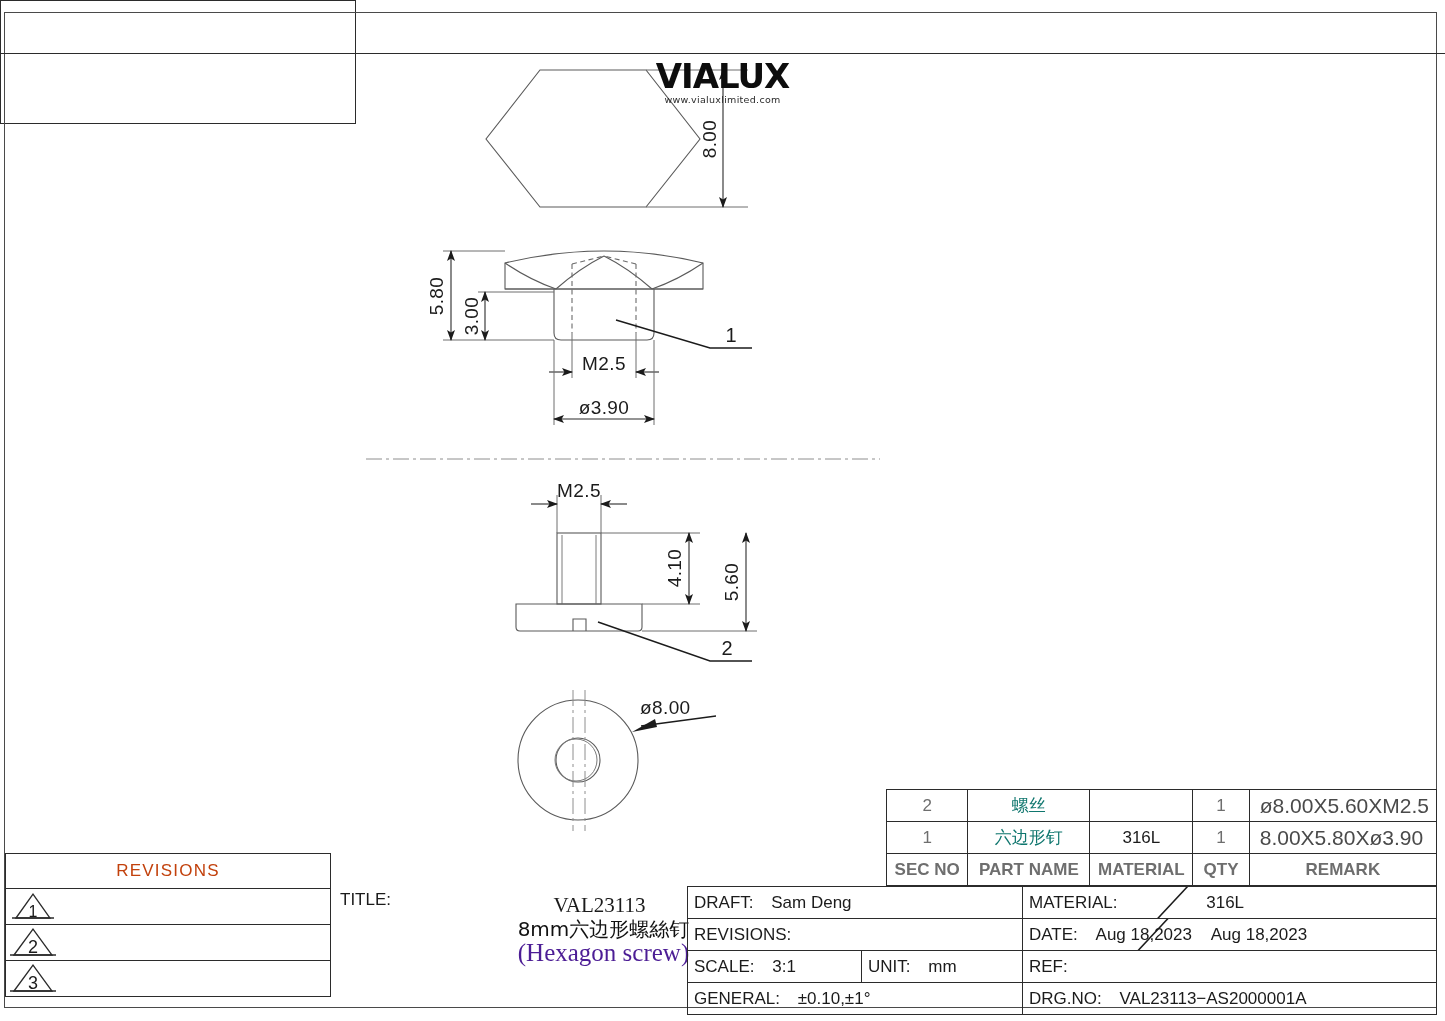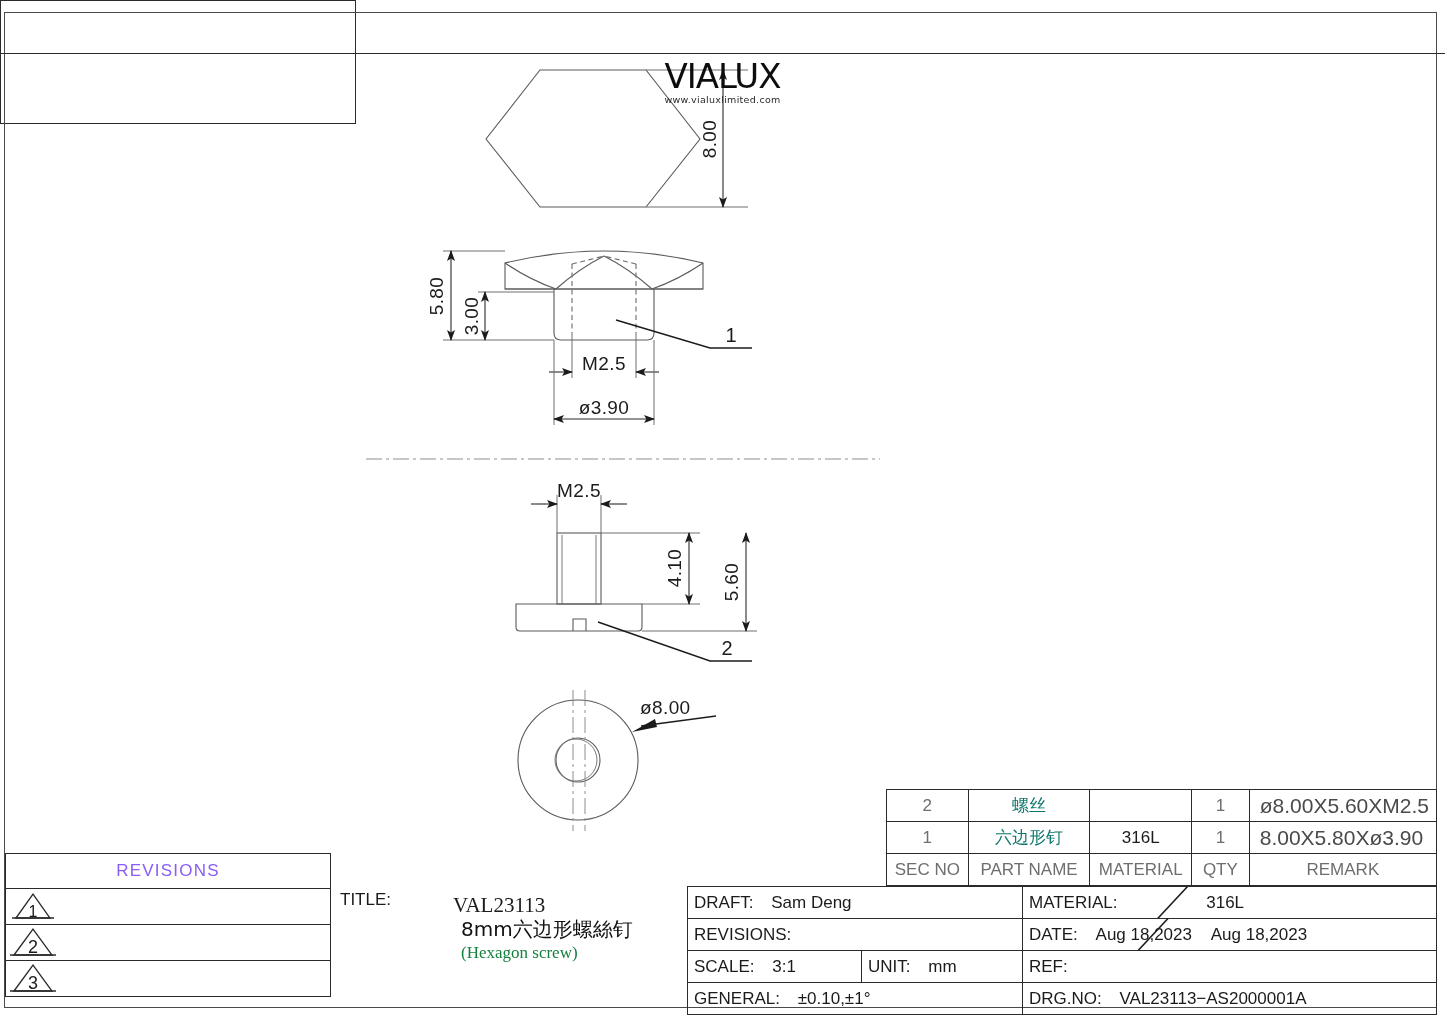--- a/index.html
+++ b/index.html
@@ -75,21 +75,21 @@
     color: #1b1b1b;
     white-space: nowrap;
     vertical-align: middle;
   }
   #partlist {
     left: 886px;
     top: 789px;
     width: 551px;
   }
   #partlist td { height: 31px; }
-  #partlist td.grey { color: #6e6e6e; text-align: center; }
+  #partlist td.grey { color: #6e6e6e; text-align: center; font-weight: bold; }
   #partlist td.ctr  { text-align: center; }
   #partlist td.num  { text-align: center; color: #6e6e6e; }
   #partlist td.cn   {
     text-align: center;
     font-family: Liberation Sans, sans-serif;
     font-size: 17px;
     color: #0f766e;
   }
   #partlist td.rmk  { color: #4a4a4a; padding-left: 10px; font-size: 21px; }
 
@@ -99,21 +99,21 @@
     width: 326px;
   }
   #cusref td { height: 34px; }
   #cusref td.val {
     text-align: center;
     font-size: 20px;
     letter-spacing: 1px;
   }
   #cusref td.rev {
     text-align: center;
-    color: #8b5cf6;
+    color: #c2410c;
     letter-spacing: 1.2px;
   }
   #cusref td.revrow { height: 35px; padding: 0; }
 
   #titlebox {
     left: 331px;
     top: 886px;
     width: 356px;
     height: 124px;
     border: 1.4px solid #2b2b2b;
@@ -121,24 +121,24 @@
   }
   #title-label {
     position: absolute;
     left: 340px;
     top: 890px;
     font-size: 17px;
     color: #1b1b1b;
   }
   #title-main {
     position: absolute;
-    left: 453px;
+    left: 492px;
     top: 893px;
     width: 215px;
-    text-align: left;
+    text-align: center;
   }
   #title-main .code {
     font-family: "Liberation Serif", serif;
     font-size: 21px;
     color: #1b1b1b;
     display: inline-block;
     vertical-align: middle;
   }
   #title-main .names {
     display: inline-block;
@@ -147,43 +147,43 @@
   }
   #title-main .cn {
     font-family: "DejaVu Sans", sans-serif;
     font-size: 20px;
     color: #111;
     line-height: 23px;
     white-space: nowrap;
   }
   #title-main .en {
     font-family: "Liberation Serif", serif;
-    font-size: 17px;
-    color: #15803d;
+    font-size: 25px;
+    color: #4c1d95;
     line-height: 23px;
     white-space: nowrap;
   }
   #titlebox .divider {
     position: absolute;
     left: 0;
     top: 53px;
     width: 100%;
     height: 0;
     border-top: 1.4px solid #2b2b2b;
   }
   #logo {
     position: absolute;
     left: 0;
     top: 58px;
     width: 100%;
     text-align: center;
   }
   #logo .word {
     font-family: "DejaVu Sans", sans-serif;
-    font-weight: normal;
+    font-weight: bold;
     font-size: 34px;
     letter-spacing: -1px;
     color: #0d0d0d;
     line-height: 36px;
   }
   #logo .url {
     font-family: "DejaVu Sans", sans-serif;
     font-size: 9.5px;
     letter-spacing: 0.3px;
     color: #2a2a2a;

